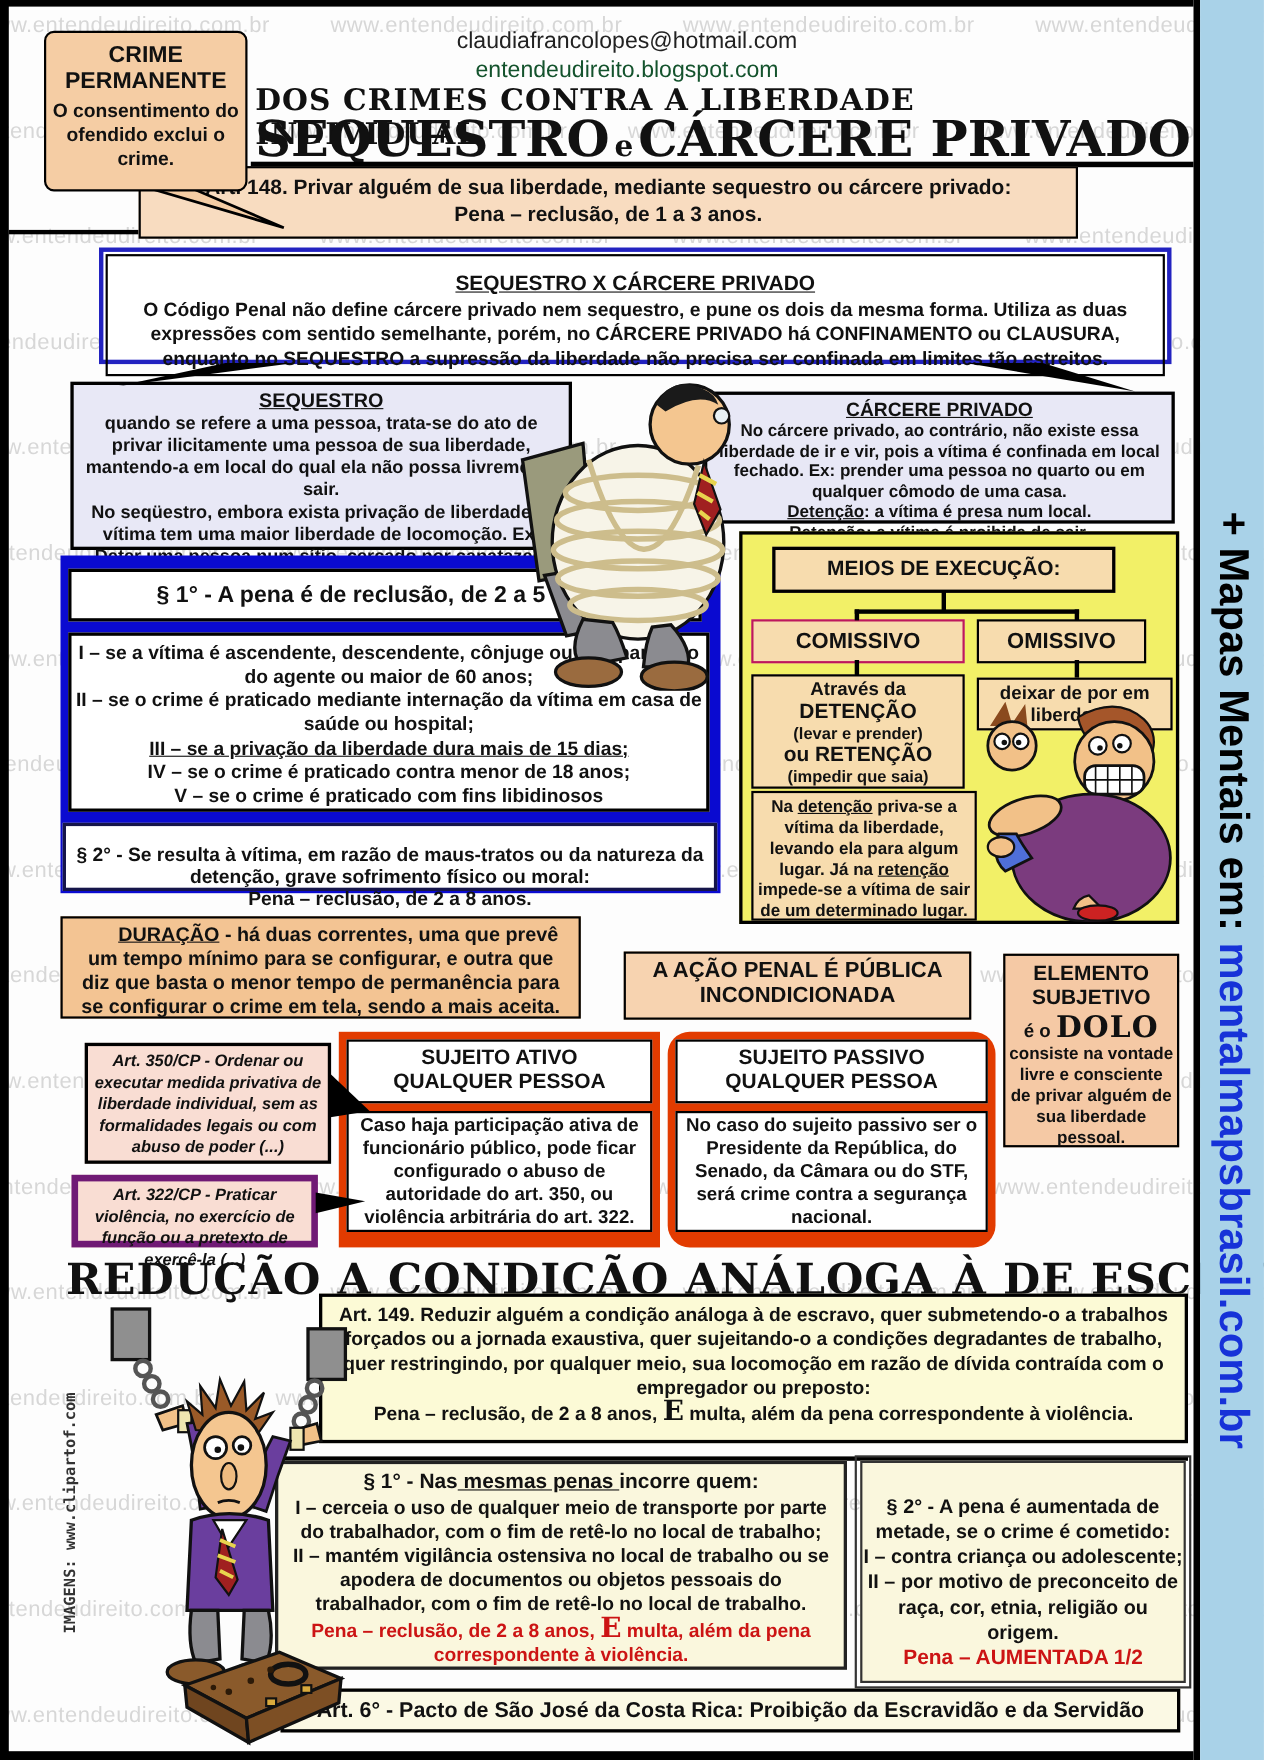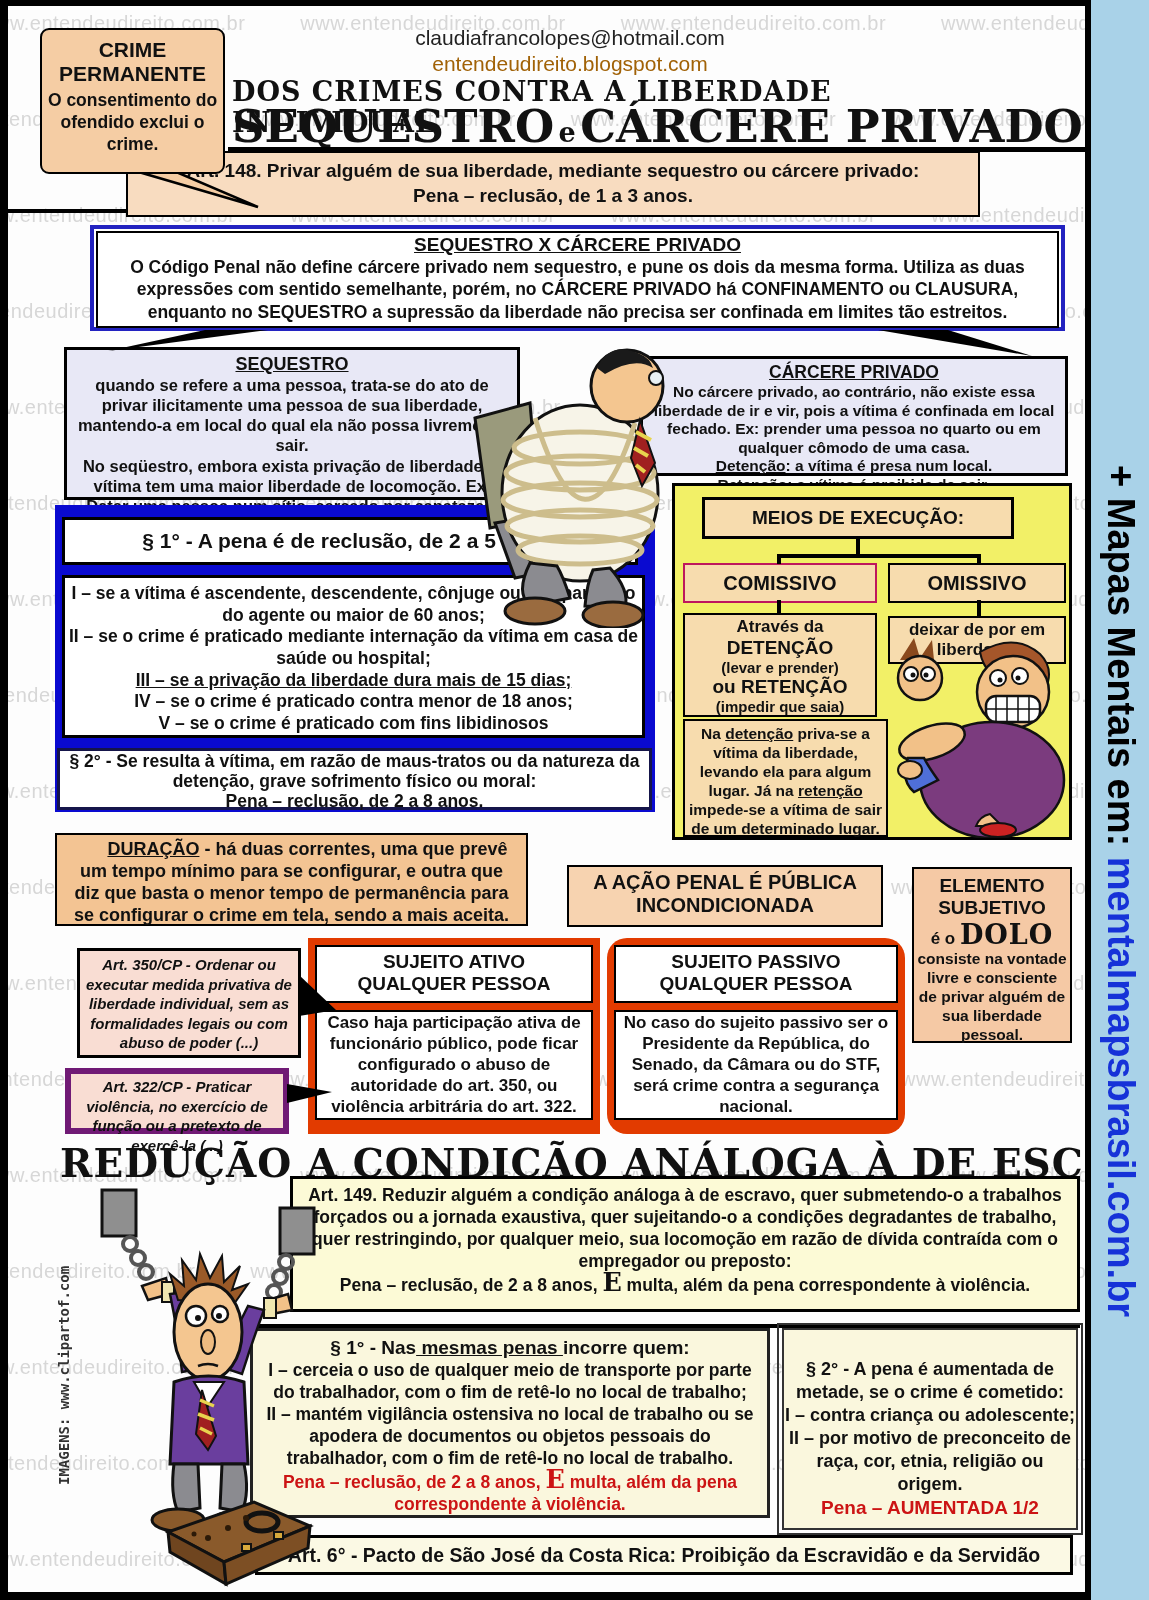--- a/index.html
+++ b/index.html
@@ -52,21 +52,21 @@
 
   <div class="abs" style="left:1091px;top:0;width:58px;height:1600px;background:#a9d2e8;z-index:6;">
     <div style="writing-mode:vertical-rl;padding-top:465px;margin-left:8px;font-size:38px;font-weight:bold;white-space:nowrap;">
       <span style="color:#000;">+ Mapas Mentais em: </span><span style="color:#1632d8;">mentalmapsbrasil.com.br</span>
     </div>
   </div>
 
   <div class="box ctr" style="left:310px;top:26px;width:520px;font-size:21px;color:#222;">
     <span>claudiafrancolopes@hotmail.com</span>
   </div>
-  <div class="box ctr" style="left:310px;top:52px;width:520px;font-size:21px;color:#a16207;">
+  <div class="box ctr" style="left:310px;top:52px;width:520px;font-size:21px;color:#14532d;">
     <span>entendeudireito.blogspot.com</span>
   </div>
   <div class="box serif bold" style="left:232px;top:76px;width:800px;font-size:27px;letter-spacing:1px;">
     <span>DOS CRIMES CONTRA A LIBERDADE INDIVIDUAL</span>
   </div>
   <div class="box" style="left:232px;top:100px;width:850px;white-space:nowrap;">
     <span class="serif" style="font-size:45px;font-weight:800;">SEQUESTRO</span>
     <span class="serif" style="font-size:27px;font-weight:800;">e</span>
     <span class="serif" style="font-size:45px;font-weight:800;">CÁRCERE PRIVADO</span>
   </div>
@@ -77,21 +77,21 @@
     <div class="bold" style="font-size:21px;line-height:1.15;">CRIME PERMANENTE</div>
     <div class="bold" style="font-size:17.5px;line-height:1.25;margin-top:4px;">O consentimento do ofendido exclui o crime.</div>
   </div>
 
   <div class="box ctr" style="left:126px;top:151px;width:854px;height:66px;background:#f8dcc0;border:2px solid #000;padding-top:7px;">
     <div class="bold" style="font-size:19px;">Art. 148. Privar alguém de sua liberdade, mediante sequestro ou cárcere privado:</div>
     <div class="bold" style="font-size:19px;margin-top:3px;">Pena – reclusão, de 1 a 3 anos.</div>
   </div>
 
   <div class="box" style="left:90px;top:225px;width:975px;height:106px;border:4px solid #2222c0;background:#fff;">
-    <div class="ctr" style="border:2px solid #000;margin:2px;height:92px;padding-top:1px;">
+    <div class="ctr" style="border:2px solid #000;margin:2px;height:92px;padding-top:15px;">
       <div class="bold u" style="font-size:19px;">SEQUESTRO X CÁRCERE PRIVADO</div>
       <div class="bold" style="font-size:17.5px;line-height:1.28;padding:0 14px;">O Código Penal não define cárcere privado nem sequestro, e pune os dois da mesma forma. Utiliza as duas expressões com sentido semelhante, porém, no CÁRCERE PRIVADO há CONFINAMENTO ou CLAUSURA, enquanto no SEQUESTRO a supressão da liberdade não precisa ser confinada em limites tão estreitos.</div>
     </div>
   </div>
 
   <div class="box ctr" style="left:64px;top:347px;width:456px;height:153px;background:#e8e8f6;border:3px solid #000;padding:4px 8px;">
     <div class="bold u" style="font-size:18px;">SEQUESTRO</div>
     <div class="bold" style="font-size:16.5px;line-height:1.22;">quando se refere a uma pessoa, trata-se do ato de privar ilicitamente uma pessoa de sua liberdade, mantendo-a em local do qual ela não possa livremente sair.</div>
     <div class="bold" style="font-size:16.5px;line-height:1.22;">No seqüestro, embora exista privação de liberdade, a vítima tem uma maior liberdade de locomoção. Ex. Deter uma pessoa num sítio, cercado por capatazes, cães de guarda, ou cerca elétrica.</div>
   </div>
@@ -107,40 +107,40 @@
     <div class="ctr" style="position:absolute;left:7px;top:12px;width:576px;height:48px;background:#fff;border:3px solid #000;box-sizing:border-box;">
       <span class="bold" style="font-size:21px;line-height:42px;">§ 1° - A pena é de reclusão, de 2 a 5 anos:</span>
     </div>
     <div class="ctr" style="position:absolute;left:7px;top:70px;width:583px;height:163px;background:#fff;border:3px solid #000;box-sizing:border-box;padding-top:5px;">
       <div class="bold" style="font-size:17.5px;line-height:1.24;">I – se a vítima é ascendente, descendente, cônjuge ou companheiro do agente ou maior de 60 anos;</div>
       <div class="bold" style="font-size:17.5px;line-height:1.24;">II – se o crime é praticado mediante internação da vítima em casa de saúde ou hospital;</div>
       <div class="bold" style="font-size:17.5px;line-height:1.24;text-decoration:underline;">III – se a privação da liberdade dura mais de 15 dias;</div>
       <div class="bold" style="font-size:17.5px;line-height:1.24;">IV – se o crime é praticado contra menor de 18 anos;</div>
       <div class="bold" style="font-size:17.5px;line-height:1.24;">V – se o crime é praticado com fins libidinosos</div>
     </div>
-    <div class="ctr" style="position:absolute;left:2px;top:243px;width:595px;height:62px;background:#fff;border:3px solid #15154a;box-sizing:border-box;padding-top:0;">
+    <div class="ctr" style="position:absolute;left:2px;top:243px;width:595px;height:62px;background:#fff;border:3px solid #15154a;box-sizing:border-box;padding-top:16px;">
       <div class="bold" style="font-size:17.5px;line-height:1.15;">§ 2° -  Se resulta à vítima, em razão de maus-tratos ou da natureza da detenção, grave sofrimento físico ou moral:</div>
       <div class="bold" style="font-size:17.5px;line-height:1.15;">Pena – reclusão, de 2 a 8 anos.</div>
     </div>
   </div>
 
   <div class="box" style="left:672px;top:483px;width:400px;height:357px;background:#f2f067;border:3px solid #000;"></div>
   <div class="box ctr" style="left:702px;top:497px;width:312px;height:42px;background:#f7dcae;border:3px solid #000;">
     <span class="bold" style="font-size:19px;line-height:36px;">MEIOS DE EXECUÇÃO:</span>
   </div>
   <div class="conn" style="left:856px;top:537px;width:4px;height:20px;"></div>
   <div class="conn" style="left:777px;top:554px;width:204px;height:4px;"></div>
   <div class="conn" style="left:777px;top:554px;width:4px;height:10px;"></div>
   <div class="conn" style="left:977px;top:554px;width:4px;height:10px;"></div>
   <div class="conn" style="left:777px;top:600px;width:4px;height:14px;"></div>
   <div class="conn" style="left:977px;top:600px;width:4px;height:16px;"></div>
   <div class="box ctr" style="left:683px;top:563px;width:194px;height:40px;background:#f7dcae;border:2px solid #be185d;">
     <span class="bold" style="font-size:20px;line-height:36px;">COMISSIVO</span>
   </div>
-  <div class="box ctr" style="left:888px;top:563px;width:178px;height:40px;background:#f7dcae;border:2px solid #000;">
+  <div class="box ctr" style="left:888px;top:563px;width:154px;height:40px;background:#f7dcae;border:2px solid #000;">
     <span class="bold" style="font-size:20px;line-height:36px;">OMISSIVO</span>
   </div>
   <div class="box ctr" style="left:683px;top:613px;width:194px;height:104px;background:#f7dcae;border:2px solid #000;padding-top:2px;">
     <div class="bold" style="font-size:17px;">Através da</div>
     <div class="bold" style="font-size:19px;">DETENÇÃO</div>
     <div class="bold" style="font-size:15px;">(levar e prender)</div>
     <div class="bold" style="font-size:19px;">ou RETENÇÃO</div>
     <div class="bold" style="font-size:15px;">(impedir que saia)</div>
   </div>
   <div class="box ctr" style="left:888px;top:616px;width:178px;height:48px;background:#f7dcae;border:2px solid #000;padding-top:2px;">

